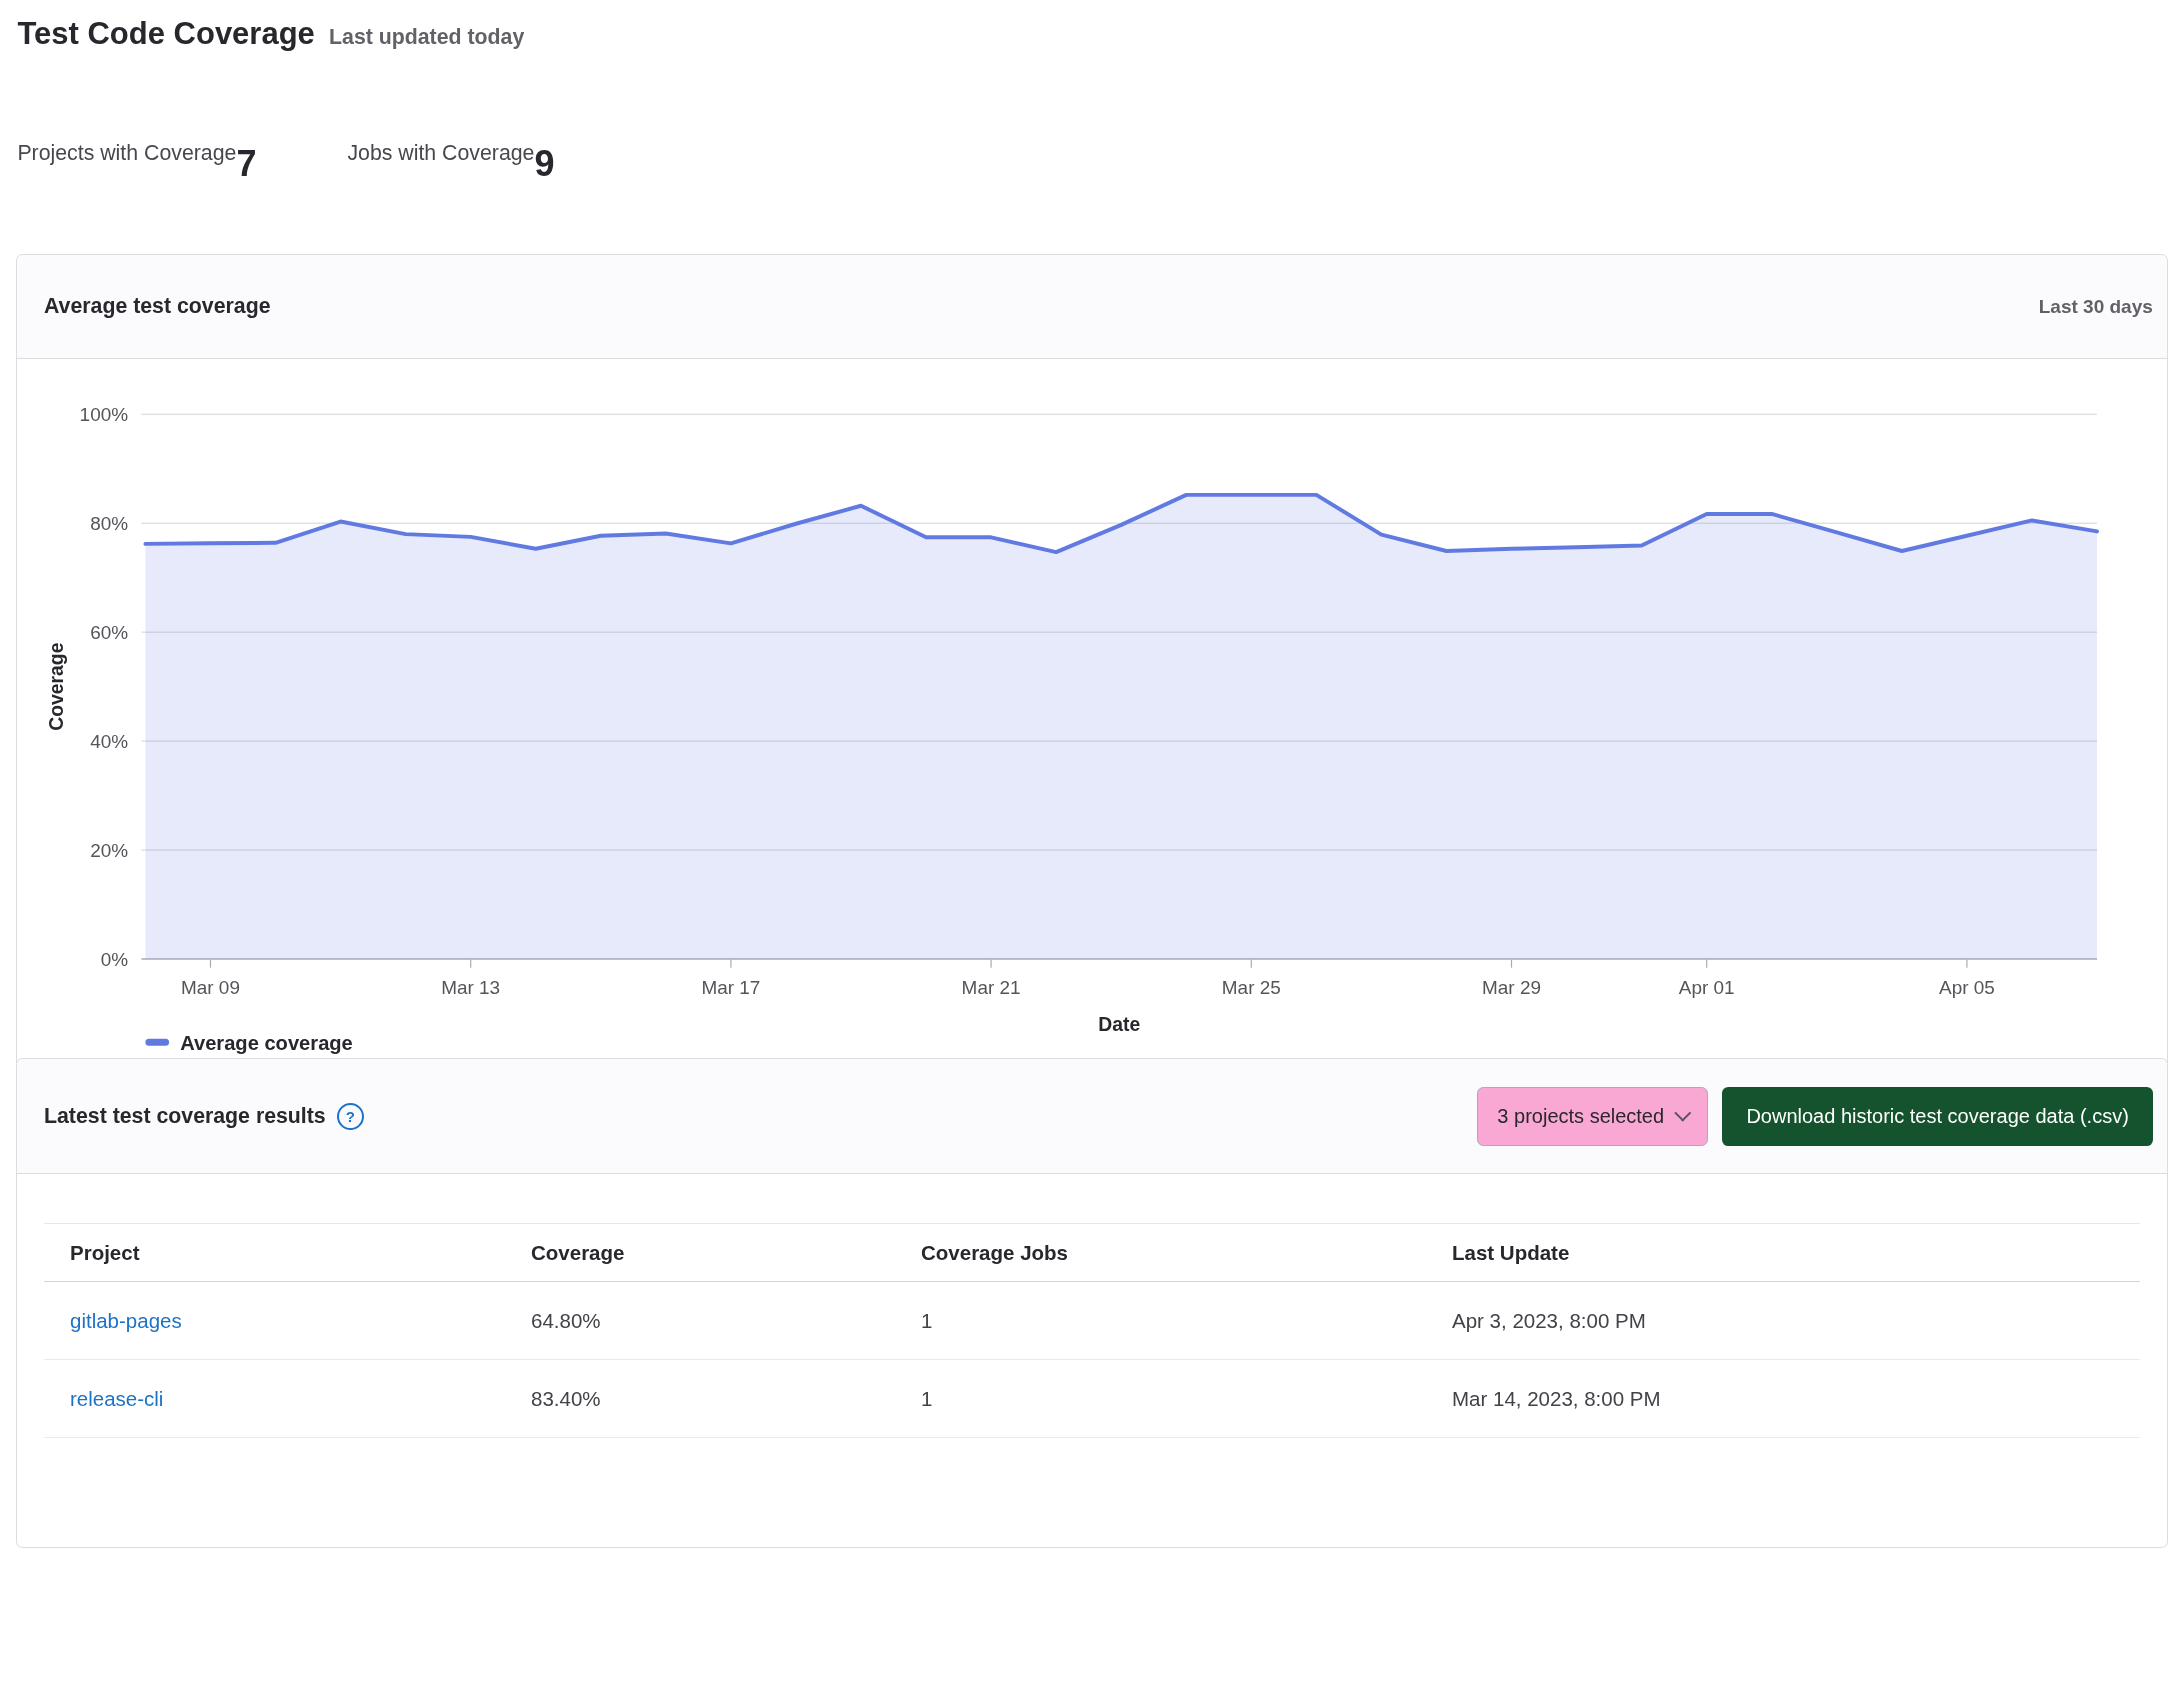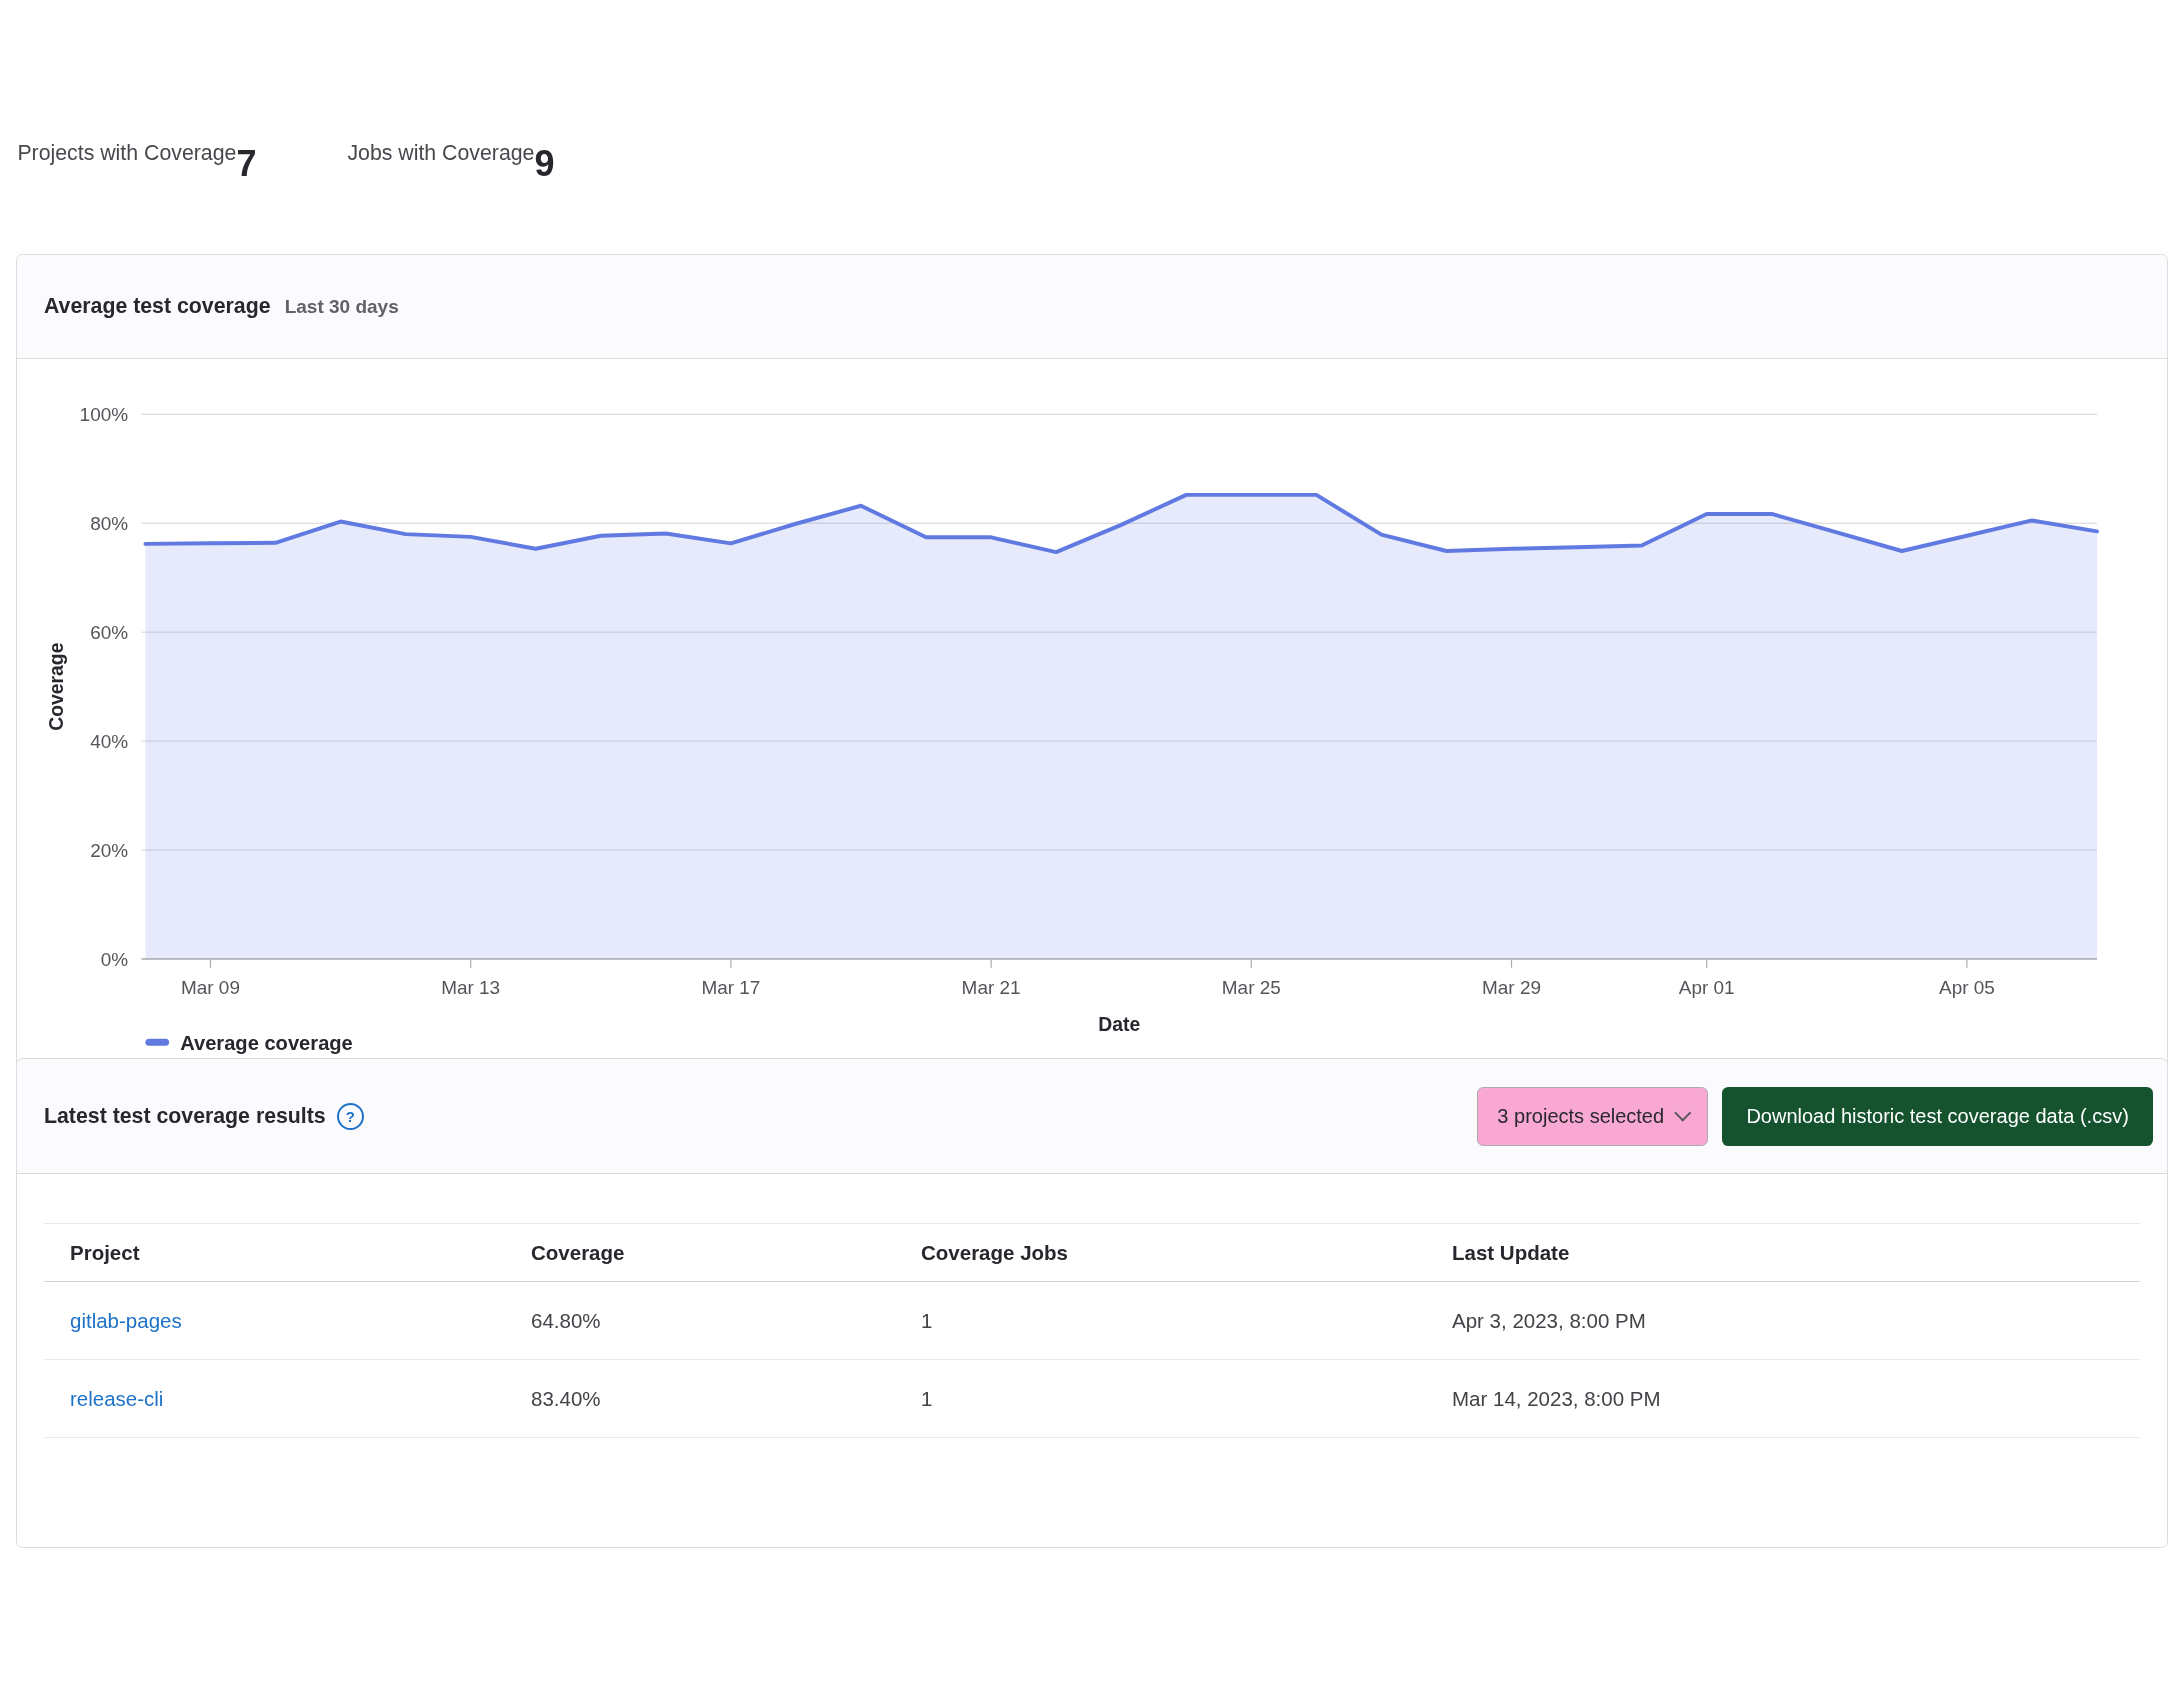--- a/index.html
+++ b/index.html
@@ -25,21 +25,21 @@
   .card{position:absolute;left:16px;width:2152px;background:#fff;border:0.8px solid #dcdcde;
         border-radius:6.3px;box-sizing:border-box;}
   .card-header{display:flex;align-items:center;background:#fbfafd;
                border-bottom:0.8px solid #dcdcde;border-radius:6.3px 6.3px 0 0;
                padding:0 14.2px 0 27px;box-sizing:border-box;}
   .card-title{font-size:21.3px;font-weight:700;color:#28272d;}
   .card-subtitle{font-size:19px;font-weight:600;color:#626168;margin-left:14.2px;}
 
   
   #chart-card{top:254px;height:826px;}
-  #chart-card .card-header{height:104px;}
+  #chart-card .card-header{height:104px;justify-content:space-between;}
   .chart-body{position:relative;height:720px;}
   .chart-body svg{position:absolute;left:0;top:0;}
   svg text{font-family:"Liberation Sans",sans-serif;}
 
   
   #table-card{top:1058px;height:490px;}
   #table-card .card-header{height:115px;}
   .help-icon{display:inline-flex;align-items:center;justify-content:center;
              width:23px;height:23px;border:2px solid #1d72c8;border-radius:50%;
              color:#1d72c8;font-size:15px;font-weight:700;margin-left:11px;cursor:pointer;}
@@ -60,20 +60,24 @@
                      padding:0 0 0 26px;vertical-align:middle;}
   .coverage-table td{height:77px;font-size:20.5px;color:#434248;border-bottom:0.8px solid #eaeaec;
                      padding:0 0 0 26px;vertical-align:middle;}
   .coverage-table a{color:#1d72c8;text-decoration:none;cursor:pointer;}
 </style>
 </head>
 <body>
 
 <div class="page">
 
+  <div class="page-header">
+    <span class="page-title">Test Code Coverage</span>
+    <span class="page-subtitle">Last updated today</span>
+  </div>
 
   <div class="metrics">
     <div class="metric">
       <span class="metric-label">Projects with Coverage</span>
       <span class="metric-value-row">
         <span class="metric-value">7</span>
         <span class="metric-unit"></span>
       </span>
     </div>
     <div class="metric">

